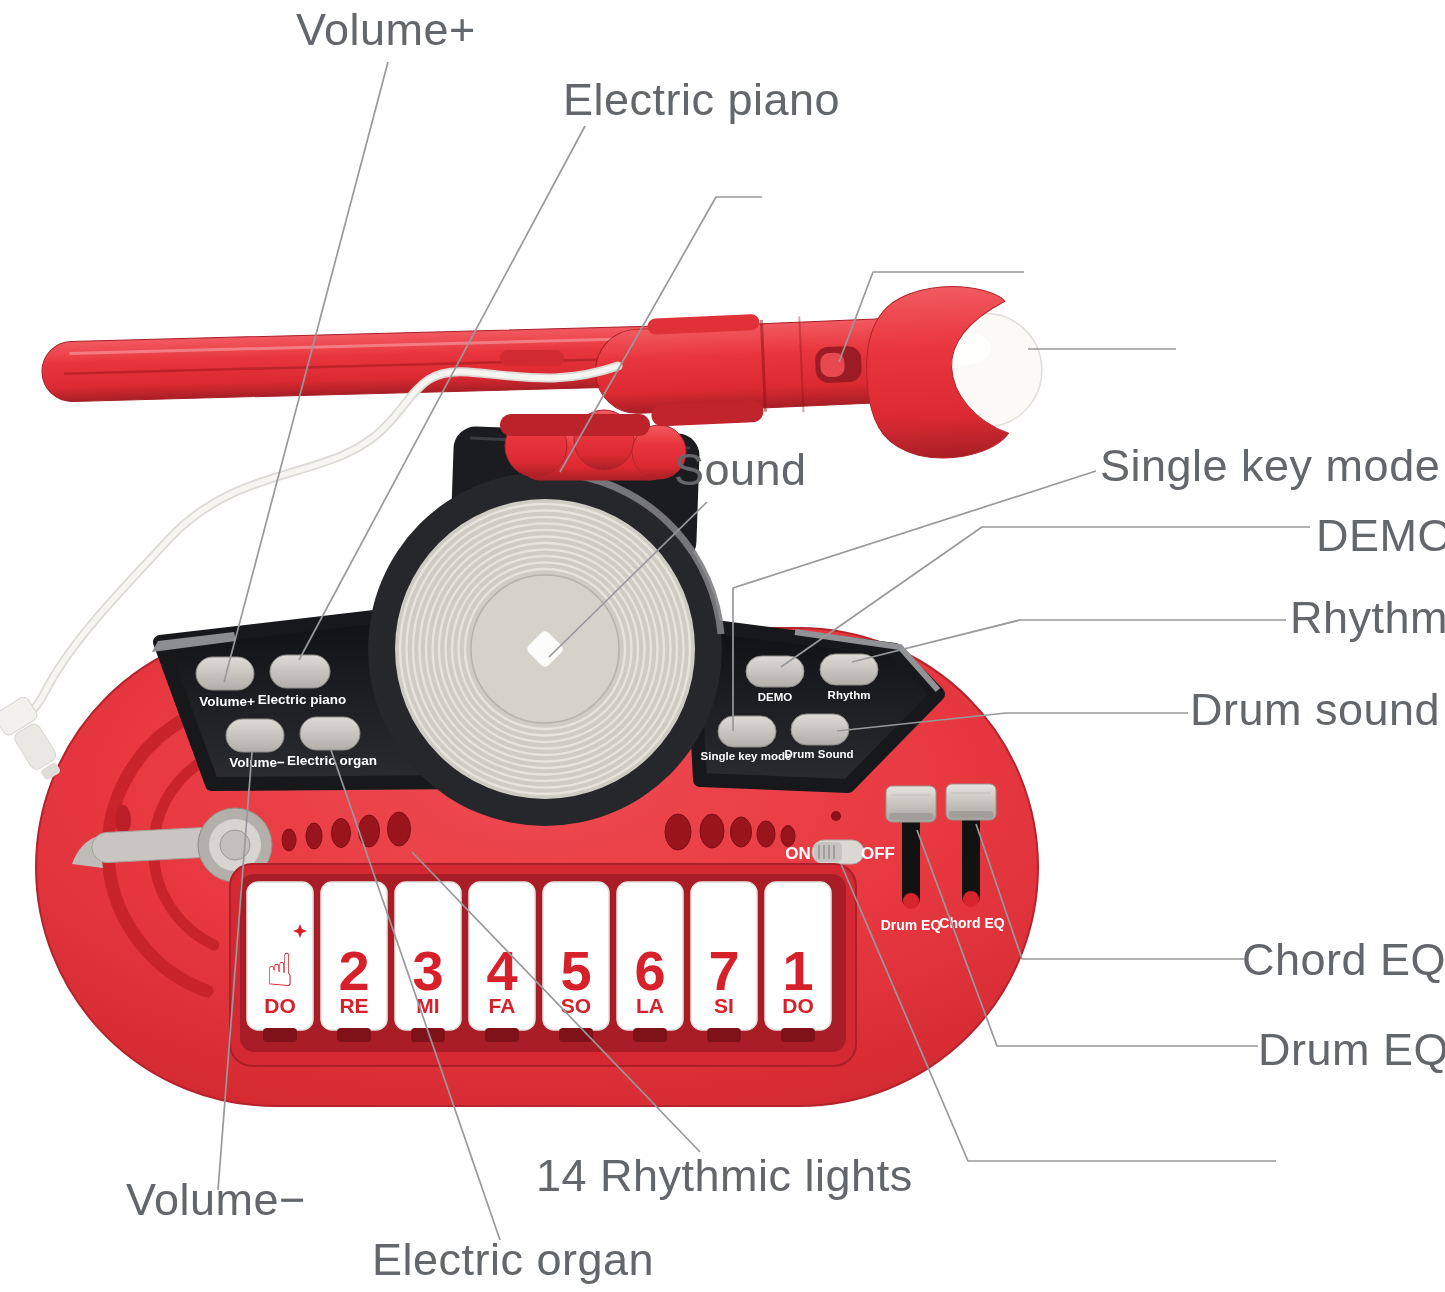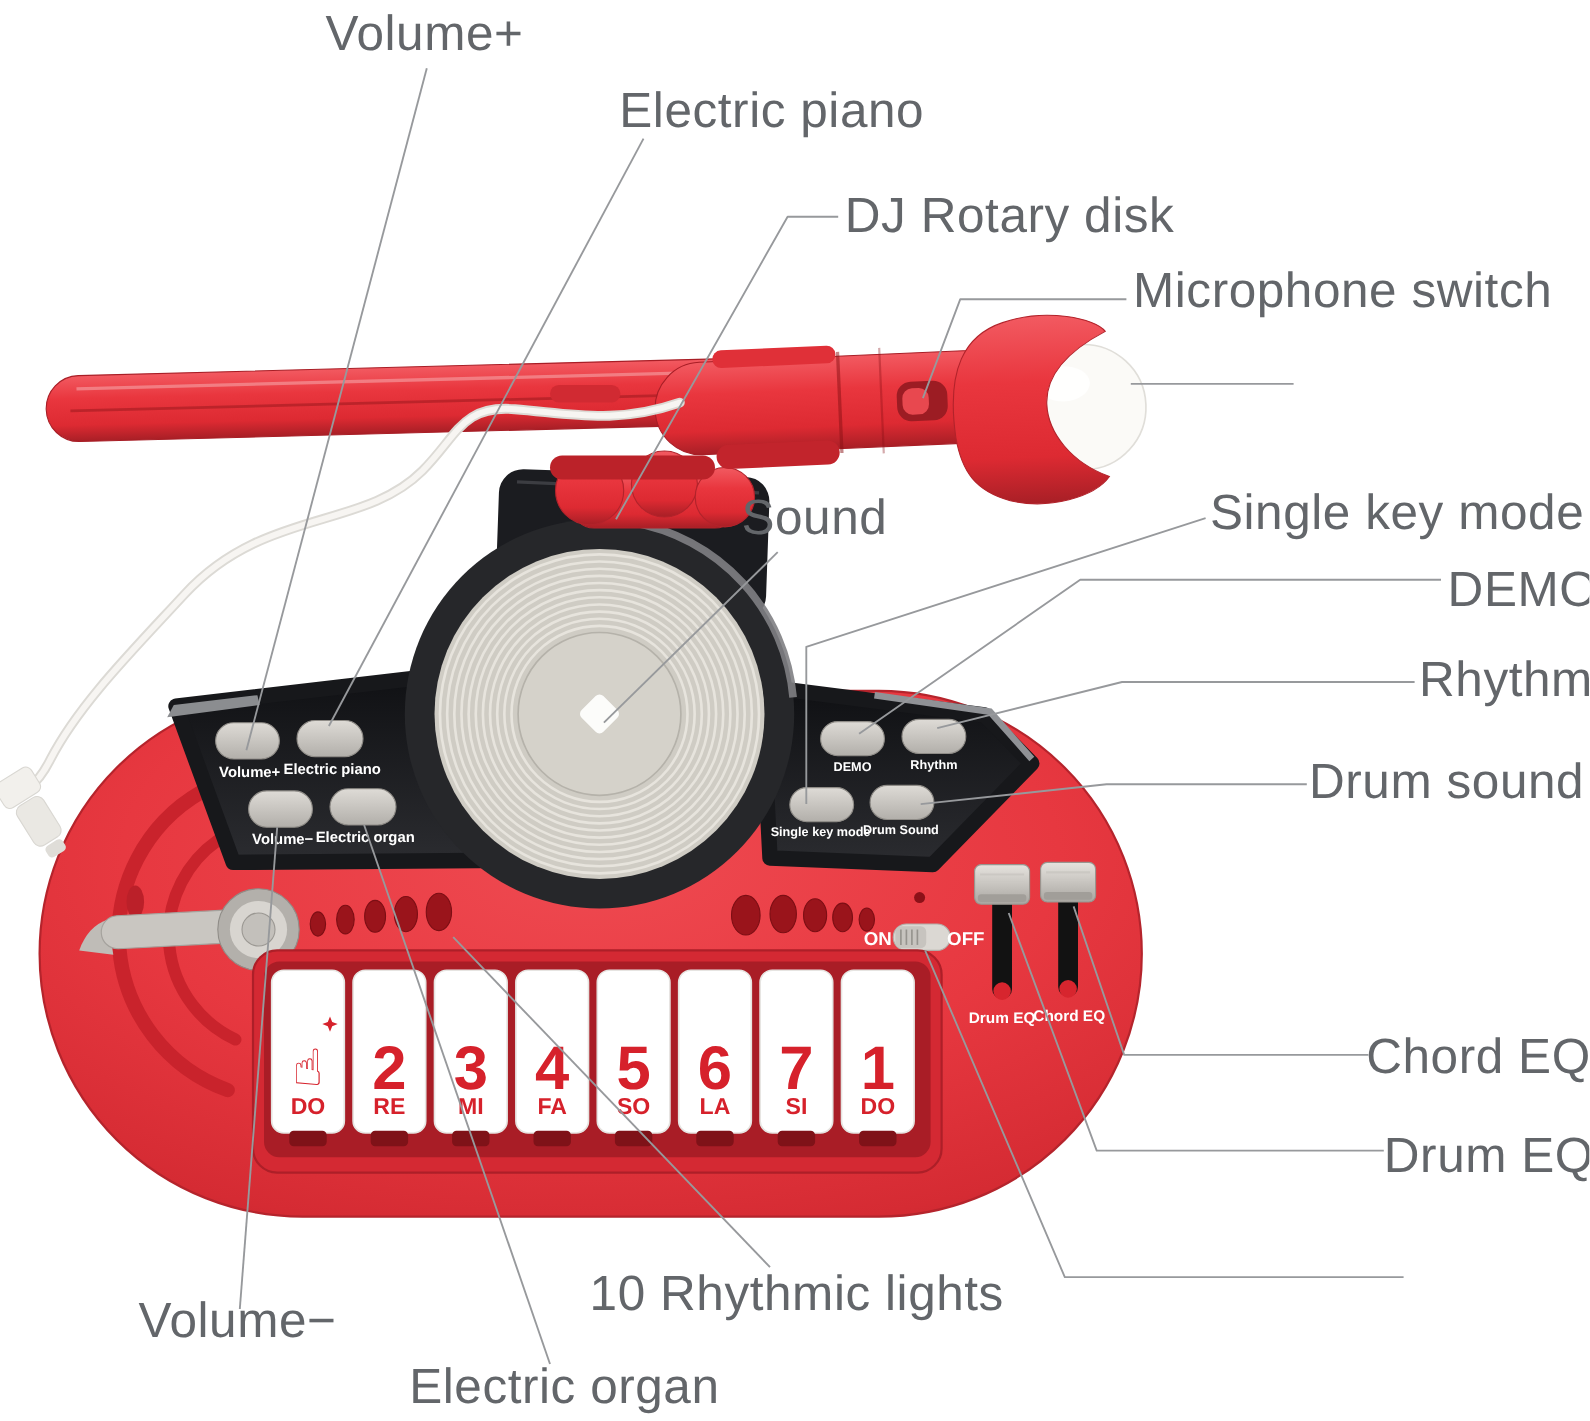--- a/index.html
+++ b/index.html
@@ -263,26 +263,24 @@
     <polyline points="1258,1046 997,1046 917,830"></polyline>
     <polyline points="1276,1161 968,1161 841,864"></polyline>
     <polyline points="700,1152 412,852"></polyline>
     <polyline points="218,1190 252,752"></polyline>
     <polyline points="500,1240 331,750"></polyline>
   </g>
 </svg>
 
 <div class="callout" style="left:296px;top:6px">Volume+</div>
 <div class="callout" style="left:563px;top:76px">Electric piano</div>
-<div class="callout" style="left:768px;top:172px">DJ Rotary disk</div>
-<div class="callout" style="left:1030px;top:240px">Microphone switch</div>
 <div class="callout" style="left:674px;top:446px">Sound</div>
 <div class="callout" style="left:1100px;top:442px">Single key mode</div>
 <div class="callout" style="left:1316px;top:512px">DEMO</div>
 <div class="callout" style="left:1290px;top:594px">Rhythm</div>
 <div class="callout" style="left:1190px;top:686px">Drum sound</div>
 <div class="callout" style="left:1242px;top:936px">Chord EQ</div>
 <div class="callout" style="left:1258px;top:1026px">Drum EQ</div>
-<div class="callout" style="left:536px;top:1152px">10 Rhythmic lights</div>
+<div class="callout" style="left:536px;top:1152px">14 Rhythmic lights</div>
 <div class="callout" style="left:126px;top:1176px">Volume−</div>
 <div class="callout" style="left:372px;top:1236px">Electric organ</div>
 
 </div>
 
 </body></html>

